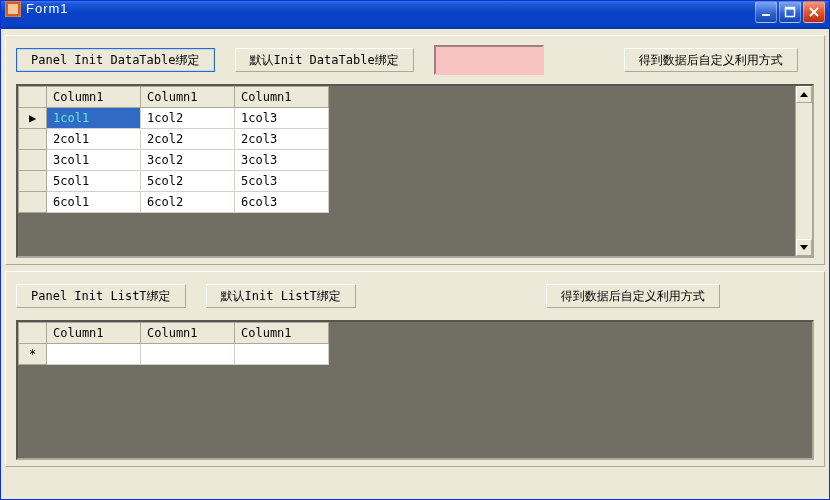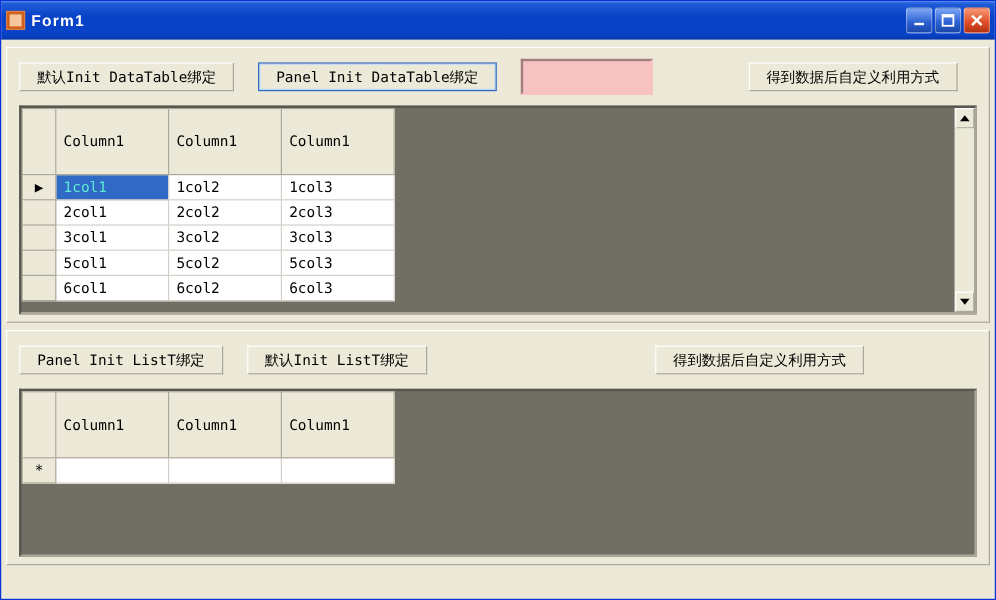--- a/index.html
+++ b/index.html
@@ -15,24 +15,23 @@
     height: 500px;
     background: #ece9d8;
     border: 1px solid #0831d9;
     display: flex;
     flex-direction: column;
   }
   .titlebar {
     height: 28px;
     background: linear-gradient(to bottom, #3b78e7 0%, #1e5bd8 8%, #0842c7 40%, #0842c7 88%, #0536a8 100%);
     display: flex;
-    align-items: center;
     color: #fff;
-    font-weight: bold;
-    padding: 16px 4px;
+    font-weight: normal;
+    padding: 0 4px;
   }
   .titlebar-icon {
     width: 16px; height: 16px;
     margin-right: 5px;
     background: #d25f1b;
     border: 1px solid #fff3;
     position: relative;
   }
   .titlebar-icon::after{
     content:"";
@@ -119,21 +118,21 @@
     border-collapse: collapse;
     background: #fff;
     font-family: inherit;
     font-size: 12px;
   }
   .dgv-table th {
     background: #ece9d8;
     border: 1px solid #aca899;
     font-weight: normal;
     text-align: left;
-    padding: 20px 6px;
+    padding: 3px 6px;
     height: 20px;
   }
   .dgv-table td {
     border: 1px solid #d4d0c8;
     padding: 3px 6px;
     height: 20px;
     background: #fff;
   }
   .dgv-table .rowhdr {
     background: #ece9d8;
@@ -195,22 +194,22 @@
       <svg viewBox="0 0 12 12">
           <path d="M2 2 L10 10 M10 2 L2 10" stroke="#fff" stroke-width="2"></path>
         </svg>
     </div>
   </div>
 
   <div class="client">
 
     <div class="panel">
       <div class="btnrow">
+        <button class="btn focus">Panel Init DataTable绑定</button>
         <button class="btn">默认Init DataTable绑定</button>
-        <button class="btn focus">Panel Init DataTable绑定</button>
         <div class="pink"></div>
         <div style="width:40px"></div>
         <button class="btn">得到数据后自定义利用方式</button>
       </div>
 
       <div class="grid-wrap grid1">
         <div class="dgv">
           <table class="dgv-table" id="grid1">
               <tbody>
                 <tr>

